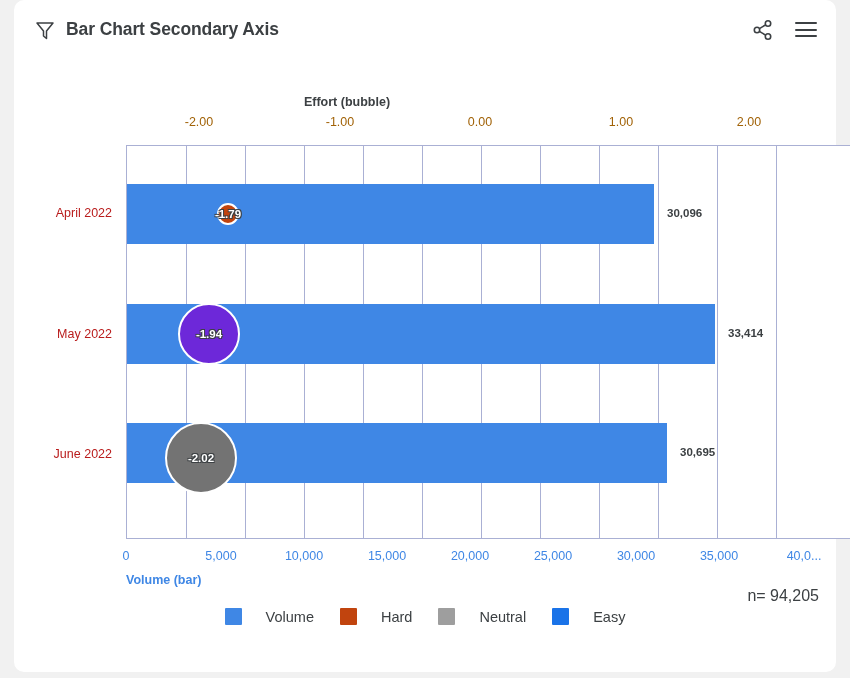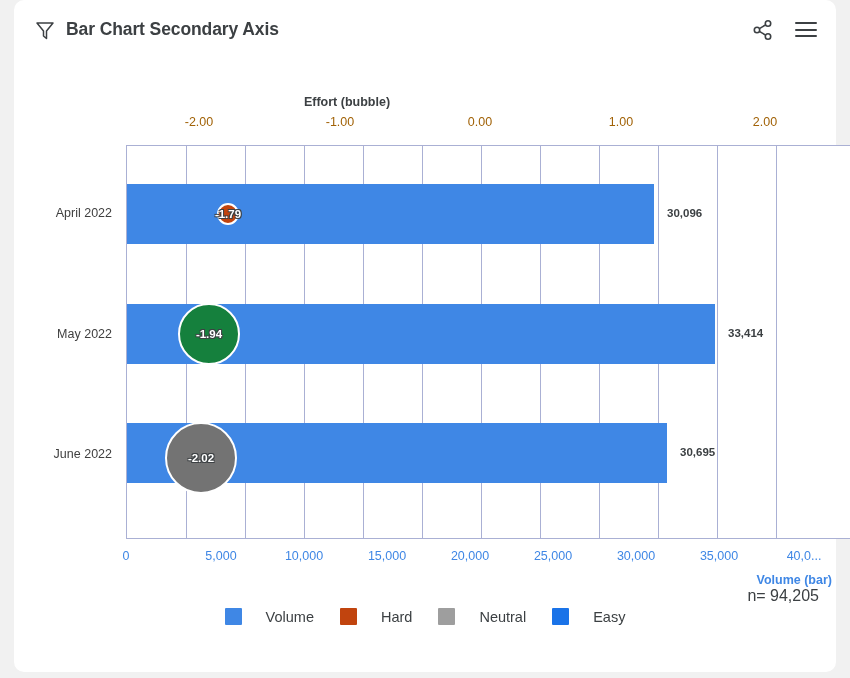--- a/index.html
+++ b/index.html
@@ -86,21 +86,21 @@
   .bar-value {
     position: absolute;
     font-size: 11.5px; font-weight: bold;
     color: #3c4043;
     white-space: nowrap;
   }
   .row-label {
     position: absolute;
     transform: translateY(-50%);
     text-align: right;
-    font-size: 12.5px; color: #404040;
+    font-size: 12.5px; color: #b91c1c;
     white-space: nowrap;
   }
   .bubble {
     position: absolute;
     border-radius: 50%;
     background: #c1440e;
     border: 2.5px solid #ffffff;
     transform: translate(-50%, -50%);
     display: flex; align-items: center; justify-content: center;
   }
@@ -115,21 +115,21 @@
   .bottom-tick {
     position: absolute;
     top: 489px;
     transform: translateX(-50%);
     font-size: 12.5px; color: #3f87e5;
     white-space: nowrap;
   }
   #bottom-axis-title {
     position: absolute; top: 513px;
     left: 112px; width: 706px;
-    text-align: right;
+    text-align: left;
     font-size: 12.5px; font-weight: bold; color: #3f87e5;
   }
 
   
   #legend {
     position: absolute; top: 548px; left: 0;
     width: 822px;
     display: flex; justify-content: center; align-items: center;
     gap: 26px;
   }
@@ -181,21 +181,21 @@
 
   <div id="chart-area">
 
     <div id="top-axis-title">Effort (bubble)</div>
 
     <div id="top-ticks">
         <div class="top-tick" style="left: 185px;">-2.00</div>
         <div class="top-tick" style="left: 326px;">-1.00</div>
         <div class="top-tick" style="left: 466px;">0.00</div>
         <div class="top-tick" style="left: 607px;">1.00</div>
-        <div class="top-tick" style="left: 751px;">2.00</div>
+        <div class="top-tick" style="left: 735px;">2.00</div>
       </div>
 
     <div id="row-labels">
         <div class="row-label" style="left: 0px; width: 98px; top: 153px;">April 2022</div>
         <div class="row-label" style="left: 0px; width: 98px; top: 274px;">May 2022</div>
         <div class="row-label" style="left: 0px; width: 98px; top: 394px;">June 2022</div>
       </div>
 
     <div id="plot">
       <div id="gridlines">
@@ -213,21 +213,21 @@
         </div>
       <div id="bars">
           <div class="bar" style="left: 0px; top: 38px; width: 527px; height: 60px; background: rgb(63, 135, 229);"></div>
           <div class="bar" style="left: 0px; top: 158px; width: 588px; height: 60px; background: rgb(63, 135, 229);"></div>
           <div class="bar" style="left: 0px; top: 277px; width: 540px; height: 60px; background: rgb(63, 135, 229);"></div>
         </div>
       <div id="bubbles">
           <div class="bubble" style="left: 101px; top: 68px; width: 22px; height: 22px; background: rgb(193, 68, 14);">
             <span class="bubble-label">-1.79</span>
           </div>
-          <div class="bubble" style="left: 82px; top: 188px; width: 62px; height: 62px; background: #15803d;">
+          <div class="bubble" style="left: 82px; top: 188px; width: 62px; height: 62px; background: #6d28d9;">
             <span class="bubble-label">-1.94</span>
           </div>
           <div class="bubble" style="left: 74px; top: 312px; width: 72px; height: 72px; background: #737373;">
             <span class="bubble-label">-2.02</span>
           </div>
         </div>
       <div id="bar-values">
           <div class="bar-value" style="left: 540px; top: 61px;">30,096</div>
           <div class="bar-value" style="left: 601px; top: 181px;">33,414</div>
           <div class="bar-value" style="left: 553px; top: 300px;">30,695</div>

